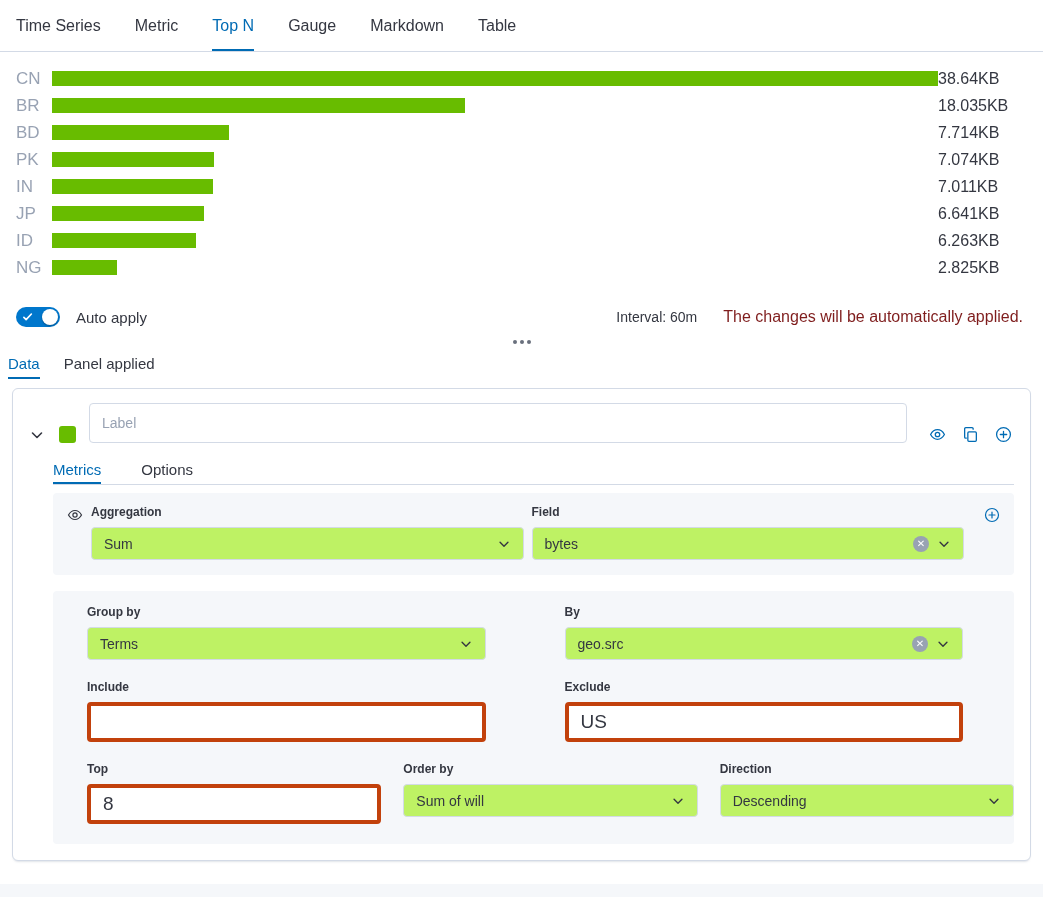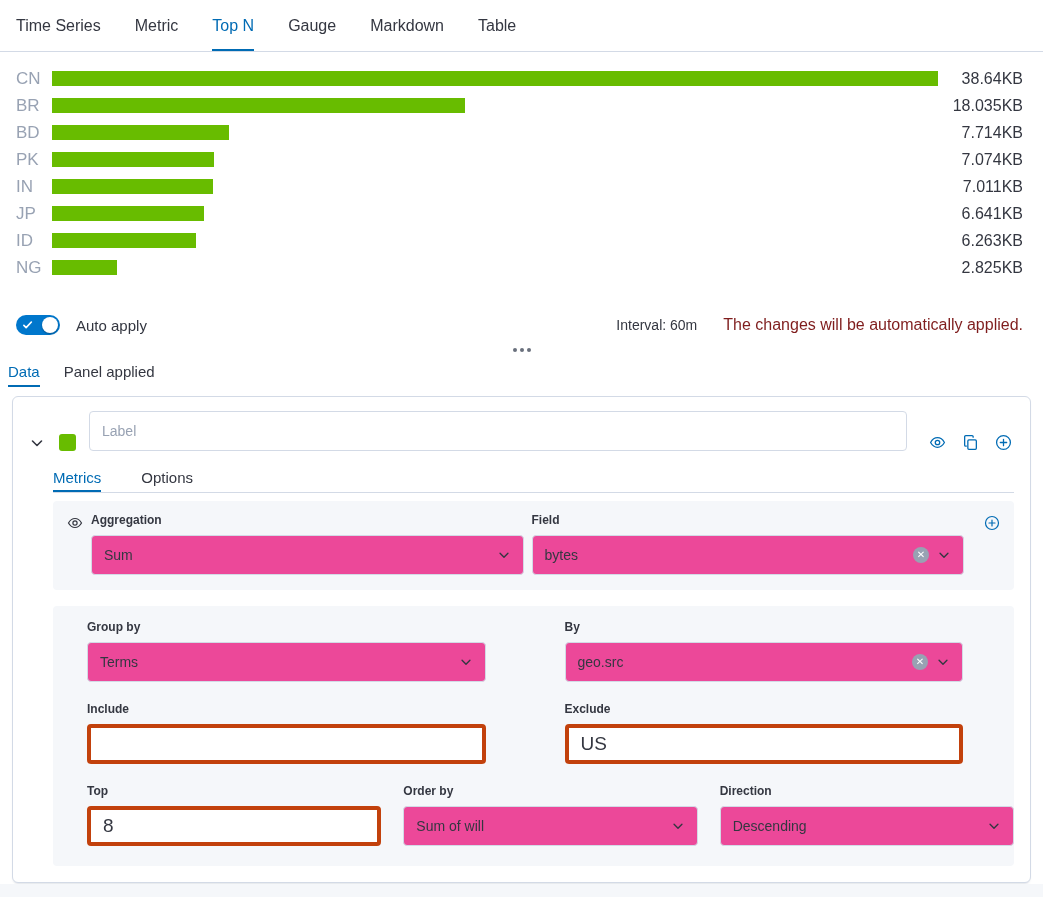--- a/index.html
+++ b/index.html
@@ -15,24 +15,24 @@
   .viz-tabs { display:flex; gap:34px; padding:0 16px; height:52px; border-bottom:1px solid #D3DAE6;text-align:center; }
   .viz-tabs .tab { display:flex; align-items:center; height:100%; font-size:16px; color:#343741; cursor:pointer; white-space:nowrap; }
   .viz-tabs .tab.active { color:#006BB4; box-shadow: inset 0 -2px 0 #006BB4; }
 
   
   .chart { padding:13px 20px 10px 16px; }
   .chart-row { display:flex; align-items:center; height:27px; }
   .chart-label { width:36px; font-size:17px; color:#98A2B3; flex:none; }
   .chart-track { flex:1; height:15px; position:relative; }
   .chart-bar { height:100%; }
-  .chart-value { width:85px; text-align:right; font-size:16px; color:#343741; flex:none; }
-
-  
-  .apply-row { display:flex; align-items:center; padding:0 20px 0 16px; margin-top:20px; height:28px; }
+  .chart-value { width:85px; font-size:16px; color:#343741; flex:none; }
+
+  
+  .apply-row { display:flex; align-items:center; padding:0 20px 0 16px; margin-top:12px; height:28px; }
   .switch { position:relative; width:44px; height:20px; border-radius:10px; background:#0077CC; flex:none; cursor:pointer; }
   .switch svg { position:absolute; left:6px; top:4px; width:12px; height:12px; }
   .switch .thumb { position:absolute; right:2px; top:2px; width:16px; height:16px; border-radius:50%; background:#fff; box-shadow:0 1px 2px rgba(0,0,0,.3); }
   .apply-label { margin-left:16px; font-size:15px; }
   .apply-right { margin-left:auto; display:flex; align-items:center; gap:26px; }
   .interval { font-size:14px; color:#343741; }
   .hint { font-size:16px; color:#7f1d1d; }
 
   
   .resize-handle { display:flex; justify-content:center; gap:3px; margin:9px 0 3px; cursor:grab; }
@@ -59,21 +59,21 @@
   .series-tabs { display:flex; gap:40px; height:30px; border-bottom:1px solid #D3DAE6; }
   .series-tabs .tab { font-size:15px; display:flex; align-items:center; height:100%; cursor:pointer; }
   .series-tabs .tab.active { color:#006BB4; box-shadow: inset 0 -2px 0 #006BB4; }
 
   .metric-section { margin-top:8px; background:#F5F7FA; border-radius:4px; padding:12px 14px 15px; display:flex; gap:8px; }
   .metric-eye { width:16px; height:16px; color:#343741; margin-top:2px; cursor:pointer; flex:none; }
   .metric-add { width:16px; height:16px; color:#006BB4; margin-top:2px; margin-left:12px; cursor:pointer; flex:none; }
   .grow { flex:1; }
   .field-group label { display:block; font-size:12px; font-weight:700; margin-bottom:8px; color:#343741; }
 
-  .select { height:40px; border:1px solid #D3DAE6; border-radius:4px; background:#ec4899;
+  .select { height:33px; border:1px solid #D3DAE6; border-radius:4px; background:#bef264;
             display:flex; align-items:center; padding:0 12px; font-size:14px; cursor:pointer; }
   .sel-text { flex:1; color:#343741; }
   .sel-icons { display:flex; align-items:center; gap:8px; }
   .chevron-sm { width:14px; height:14px; color:#343741; flex:none; }
   .clear-btn { width:16px; height:16px; border-radius:50%; background:#98A2B3; color:#fff;
                font-size:10px; line-height:16px; text-align:center; flex:none; cursor:pointer; }
 
   .text-input { width:100%; height:40px; border:4px solid #c2410c; border-radius:4px; background:#fff;
                 padding:0 12px; font-size:19px; font-family:inherit; color:#343741; outline:none; }
 

